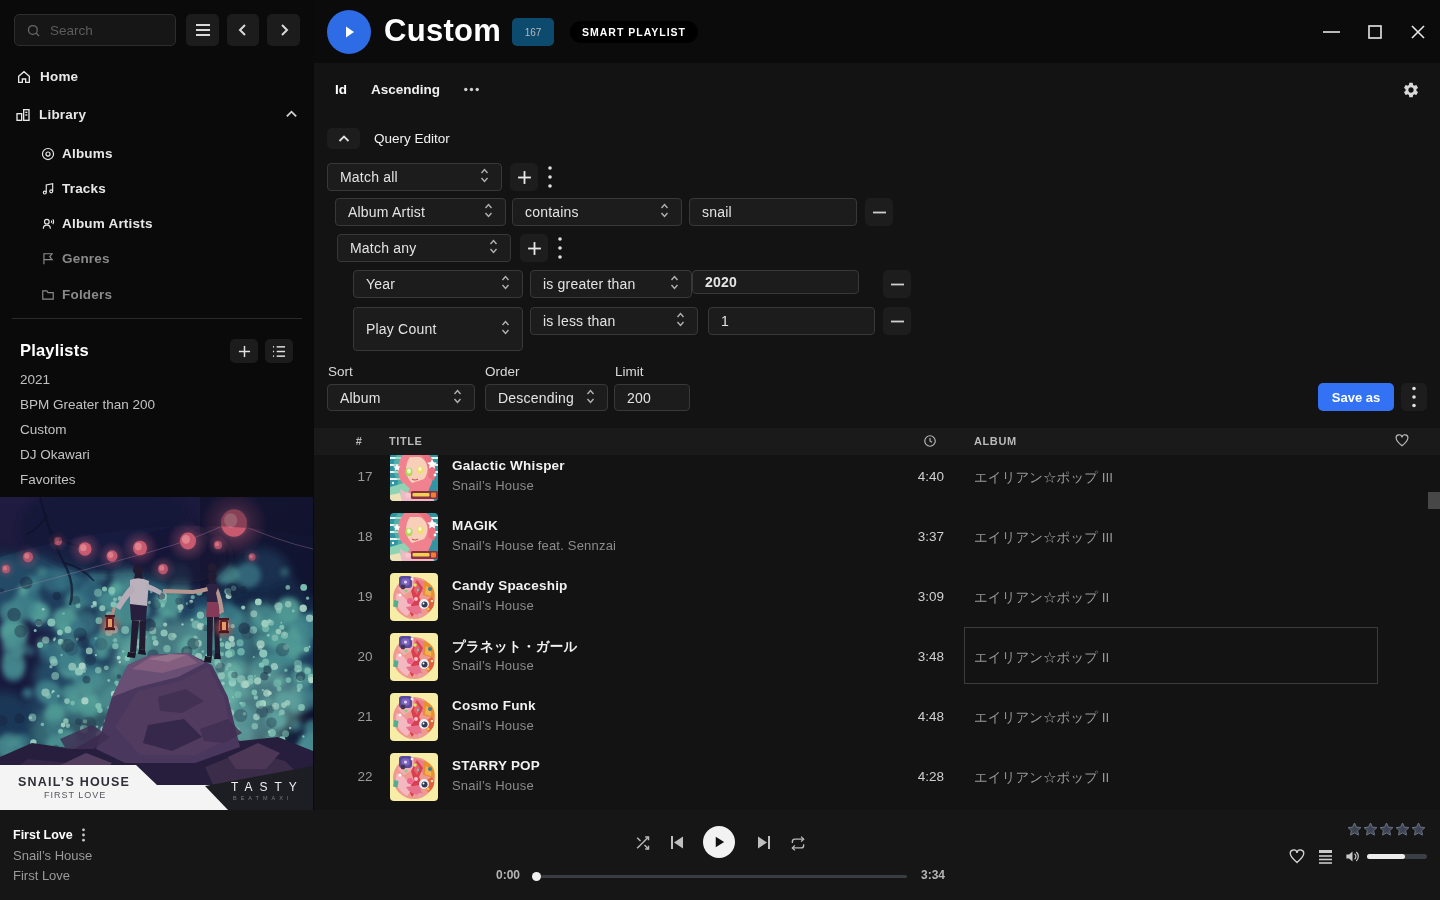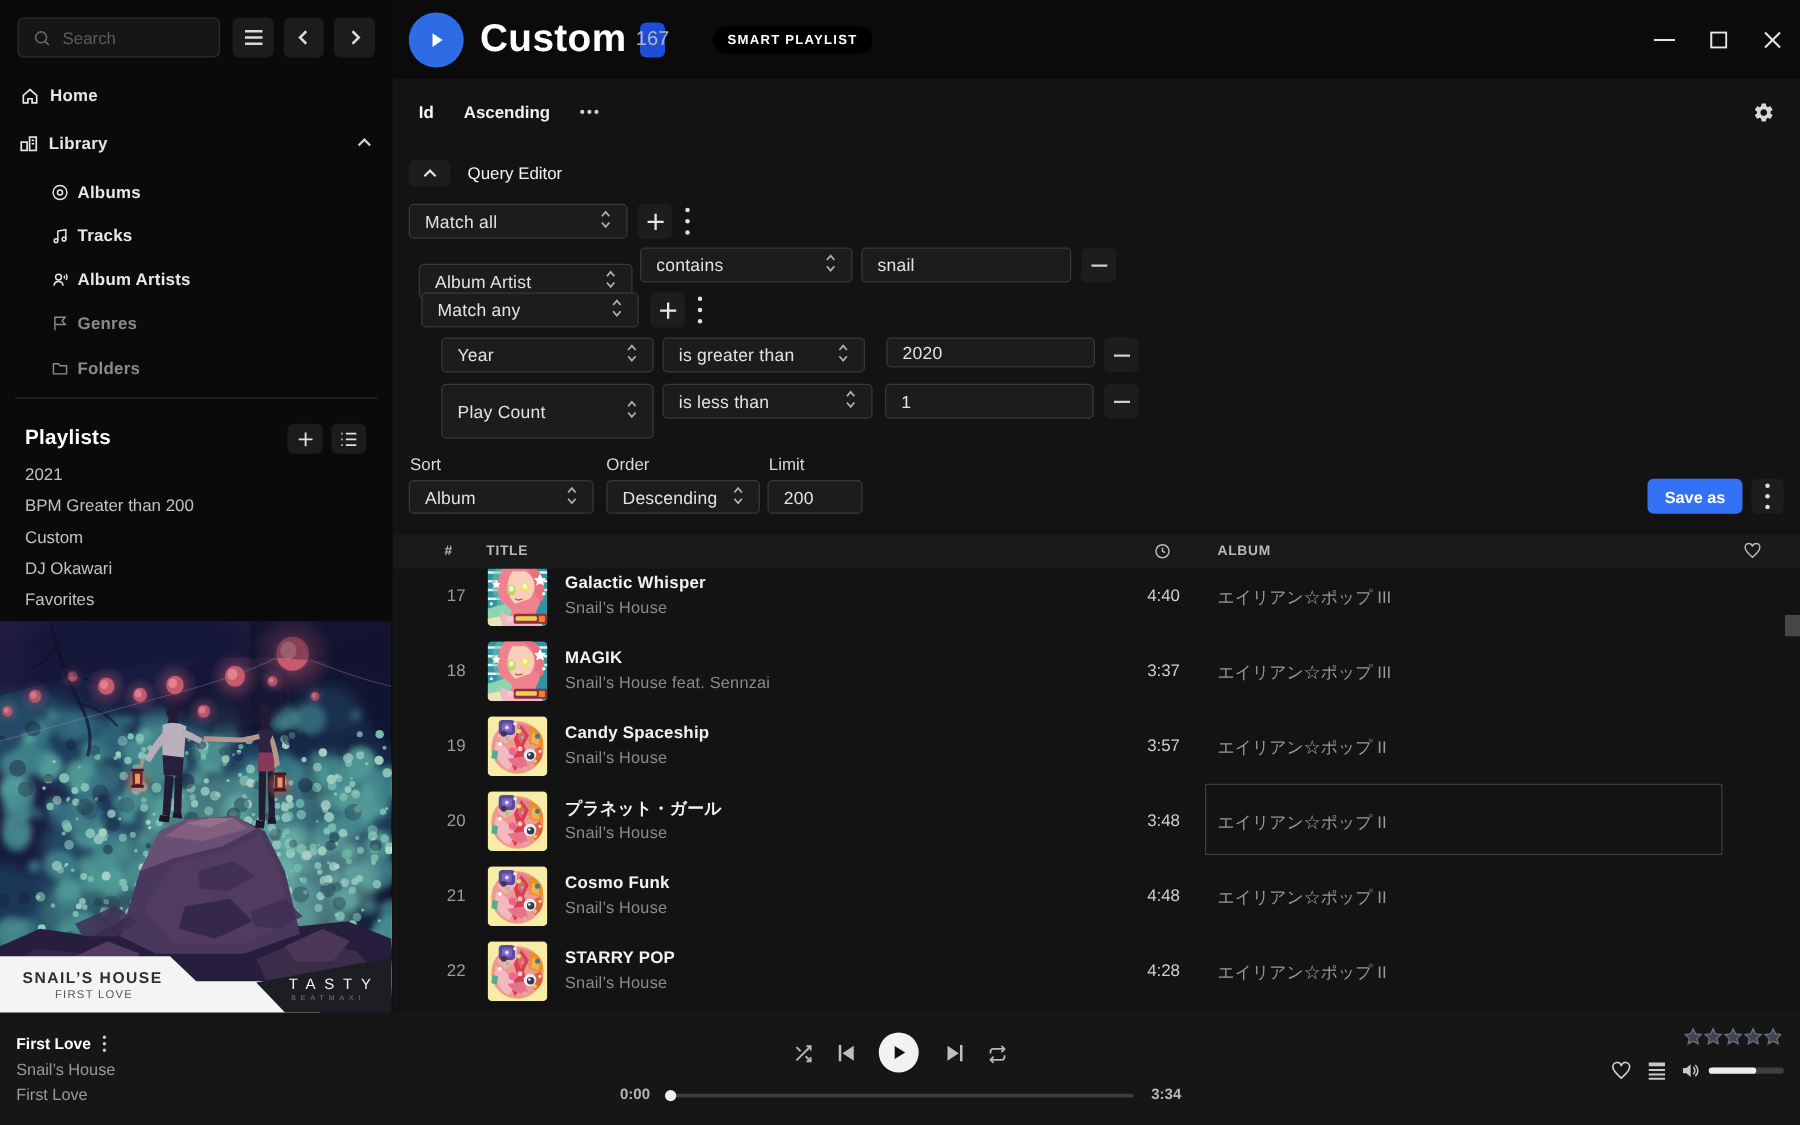--- a/index.html
+++ b/index.html
@@ -1029,21 +1029,21 @@
           <text x="233" y="303" font-family="Liberation Sans" font-size="5.5" fill="#7a7a80" letter-spacing="4">BEATMAXI</text>
         </svg></div>
   </div>
 
   <div class="abs" style="left:327px;top:10px;width:44px;height:44px;border-radius:50%;background:#2d6ce5;display:flex;align-items:center;justify-content:center;">
     <svg width="16" height="16" viewBox="0 0 16 16">
         <path d="M5 2.5 L13 8 L5 13.5 Z" fill="#fff"></path>
       </svg>
   </div>
   <div class="abs" style="left:384px;top:13px;color:#fff;font-size:31px;font-weight:bold;letter-spacing:.3px;">Custom</div>
-  <div class="abs" style="left:512px;top:18px;width:20px;height:28px;background:#1d4ed8;border-radius:5px;color:#b9b9b9;font-size:16px;display:flex;align-items:center;justify-content:center;">167</div>
+  <div class="abs" style="left:512px;top:18px;width:42px;height:28px;background:#0c4a6e;border-radius:5px;color:#b9b9b9;font-size:10px;display:flex;align-items:center;justify-content:center;">167</div>
   <div class="abs" style="left:570px;top:21px;height:22px;background:#000;border-radius:12px;color:#fff;font-size:10.5px;font-weight:bold;letter-spacing:1px;display:flex;align-items:center;padding:0 12px;">SMART PLAYLIST</div>
   <svg class="abs" style="left:1323px;top:26px;" width="17" height="12" viewBox="0 0 17 12">
       <line x1="0" y1="6" x2="17" y2="6" stroke="#e6e6e6" stroke-width="1.6"></line>
     </svg>
   <svg class="abs" style="left:1368px;top:25px;" width="14" height="14" viewBox="0 0 14 14">
       <rect x="1" y="1" width="12" height="12" fill="none" stroke="#e6e6e6" stroke-width="1.6"></rect>
     </svg>
   <svg class="abs" style="left:1411px;top:25px;" width="14" height="14" viewBox="0 0 14 14">
       <g stroke="#e6e6e6" stroke-width="1.6">
         <line x1="1" y1="1" x2="13" y2="13"></line>
@@ -1078,21 +1078,21 @@
         <line x1="7" y1="1" x2="7" y2="13"></line>
         <line x1="1" y1="7" x2="13" y2="7"></line>
       </svg>
     </div>
   <div class="abs" style="left:548px;top:165px;"><svg width="4" height="24" viewBox="0 0 4 24" fill="#e0e0e0">
         <circle cx="2" cy="3" r="1.8"></circle>
         <circle cx="2" cy="12" r="1.8"></circle>
         <circle cx="2" cy="21" r="1.8"></circle>
       </svg></div>
 
-  <div class="sel" style="left:335px;top:198px;width:171px;height:28px;margin-top:13px;">Album Artist<span class="cv"><svg width="9" height="15" viewBox="0 0 9 15" fill="none" stroke="#b0b0b0" stroke-width="1.4">
+  <div class="sel" style="left:335px;top:198px;width:171px;height:28px;">Album Artist<span class="cv"><svg width="9" height="15" viewBox="0 0 9 15" fill="none" stroke="#b0b0b0" stroke-width="1.4">
           <polyline points="1.5,5 4.5,1.5 7.5,5"></polyline>
           <polyline points="1.5,10 4.5,13.5 7.5,10"></polyline>
         </svg></span></div>
   <div class="sel" style="left:512px;top:198px;width:170px;height:28px;">contains<span class="cv"><svg width="9" height="15" viewBox="0 0 9 15" fill="none" stroke="#b0b0b0" stroke-width="1.4">
           <polyline points="1.5,5 4.5,1.5 7.5,5"></polyline>
           <polyline points="1.5,10 4.5,13.5 7.5,10"></polyline>
         </svg></span></div>
   <div class="inp" style="left:689px;top:198px;width:168px;height:28px;">snail</div>
   <div class="sqbtn" style="left:865px;top:198px;width:28px;height:28px;">
       <svg width="13" height="3" viewBox="0 0 13 3">
@@ -1117,21 +1117,21 @@
       </svg></div>
 
   <div class="sel" style="left:353px;top:270px;width:170px;height:28px;">Year<span class="cv"><svg width="9" height="15" viewBox="0 0 9 15" fill="none" stroke="#b0b0b0" stroke-width="1.4">
           <polyline points="1.5,5 4.5,1.5 7.5,5"></polyline>
           <polyline points="1.5,10 4.5,13.5 7.5,10"></polyline>
         </svg></span></div>
   <div class="sel" style="left:530px;top:270px;width:162px;height:28px;">is greater than<span class="cv"><svg width="9" height="15" viewBox="0 0 9 15" fill="none" stroke="#b0b0b0" stroke-width="1.4">
           <polyline points="1.5,5 4.5,1.5 7.5,5"></polyline>
           <polyline points="1.5,10 4.5,13.5 7.5,10"></polyline>
         </svg></span></div>
-  <div class="inp" style="left:709px;top:270px;width:167px;height:24px;">2020</div>
+  <div class="inp" style="left:692px;top:270px;width:167px;height:24px;font-weight:bold;">2020</div>
   <div class="sqbtn" style="left:883px;top:270px;width:28px;height:28px;">
       <svg width="13" height="3" viewBox="0 0 13 3">
         <line x1="0" y1="1.5" x2="13" y2="1.5" stroke="#cfcfcf" stroke-width="1.8"></line>
       </svg>
     </div>
 
   <div class="sel" style="left:353px;top:307px;width:170px;height:44px;">Play Count<span class="cv"><svg width="9" height="15" viewBox="0 0 9 15" fill="none" stroke="#b0b0b0" stroke-width="1.4">
           <polyline points="1.5,5 4.5,1.5 7.5,5"></polyline>
           <polyline points="1.5,10 4.5,13.5 7.5,10"></polyline>
         </svg></span></div>
@@ -1282,21 +1282,21 @@
             <circle cx="30" cy="42" r="2" fill="#e8a0b0"></circle>
             <circle cx="10" cy="22" r="1.5" fill="#fff"></circle>
             <circle cx="42" cy="28" r="1.3" fill="#f8e0a0"></circle>
             <circle cx="22" cy="6" r="1.4" fill="#f0f0f0"></circle>
             <circle cx="28" cy="17" r="1.2" fill="#68c8c0"></circle>
             <circle cx="16" cy="18" r="1.6" fill="#88d080"></circle>
             <circle cx="38" cy="36" r="1.6" fill="#f0c050"></circle>
           </svg></div>
         <div class="rtitle">Candy Spaceship</div>
         <div class="rartist">Snail’s House</div>
-        <div class="rdur">3:57</div>
+        <div class="rdur">3:09</div>
         <div class="ralbum">エイリアン☆ポップ II</div>
       </div>
       <div class="row" style="top:627px;">
         <div class="rownum">20</div>
         <div class="thumb"><svg width="48" height="48" viewBox="0 0 48 48">
             <rect width="48" height="48" fill="#f8eda6"></rect>
             <circle cx="24" cy="25" r="21" fill="#ef9a90"></circle>
             <path d="M8 16 C10 9 17 5 25 6 L27 14 L14 22 Z" fill="#f4aeb6"></path>
             <path d="M24 5 L36 9 L34 20 L23 16 Z" fill="#e87f8c"></path>
             <rect x="9" y="3" width="13" height="12" rx="3" fill="#5a4a9c"></rect>

